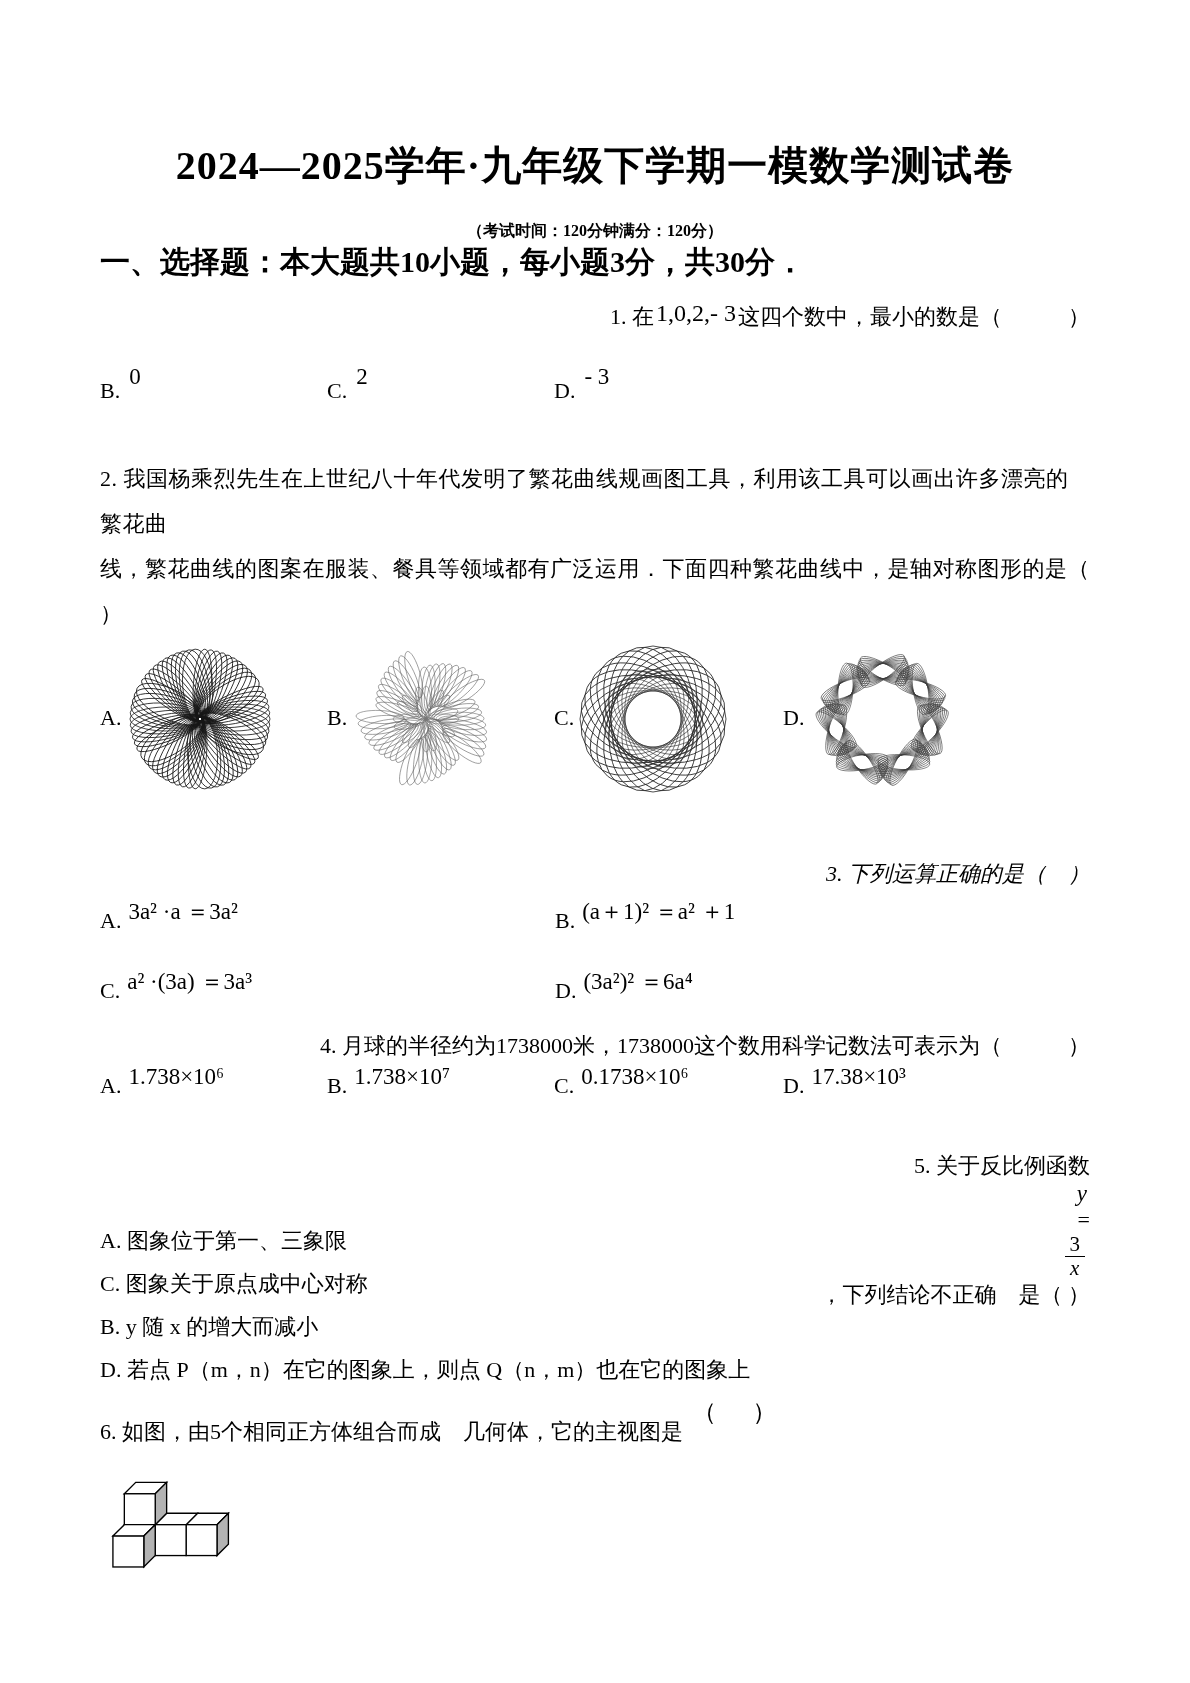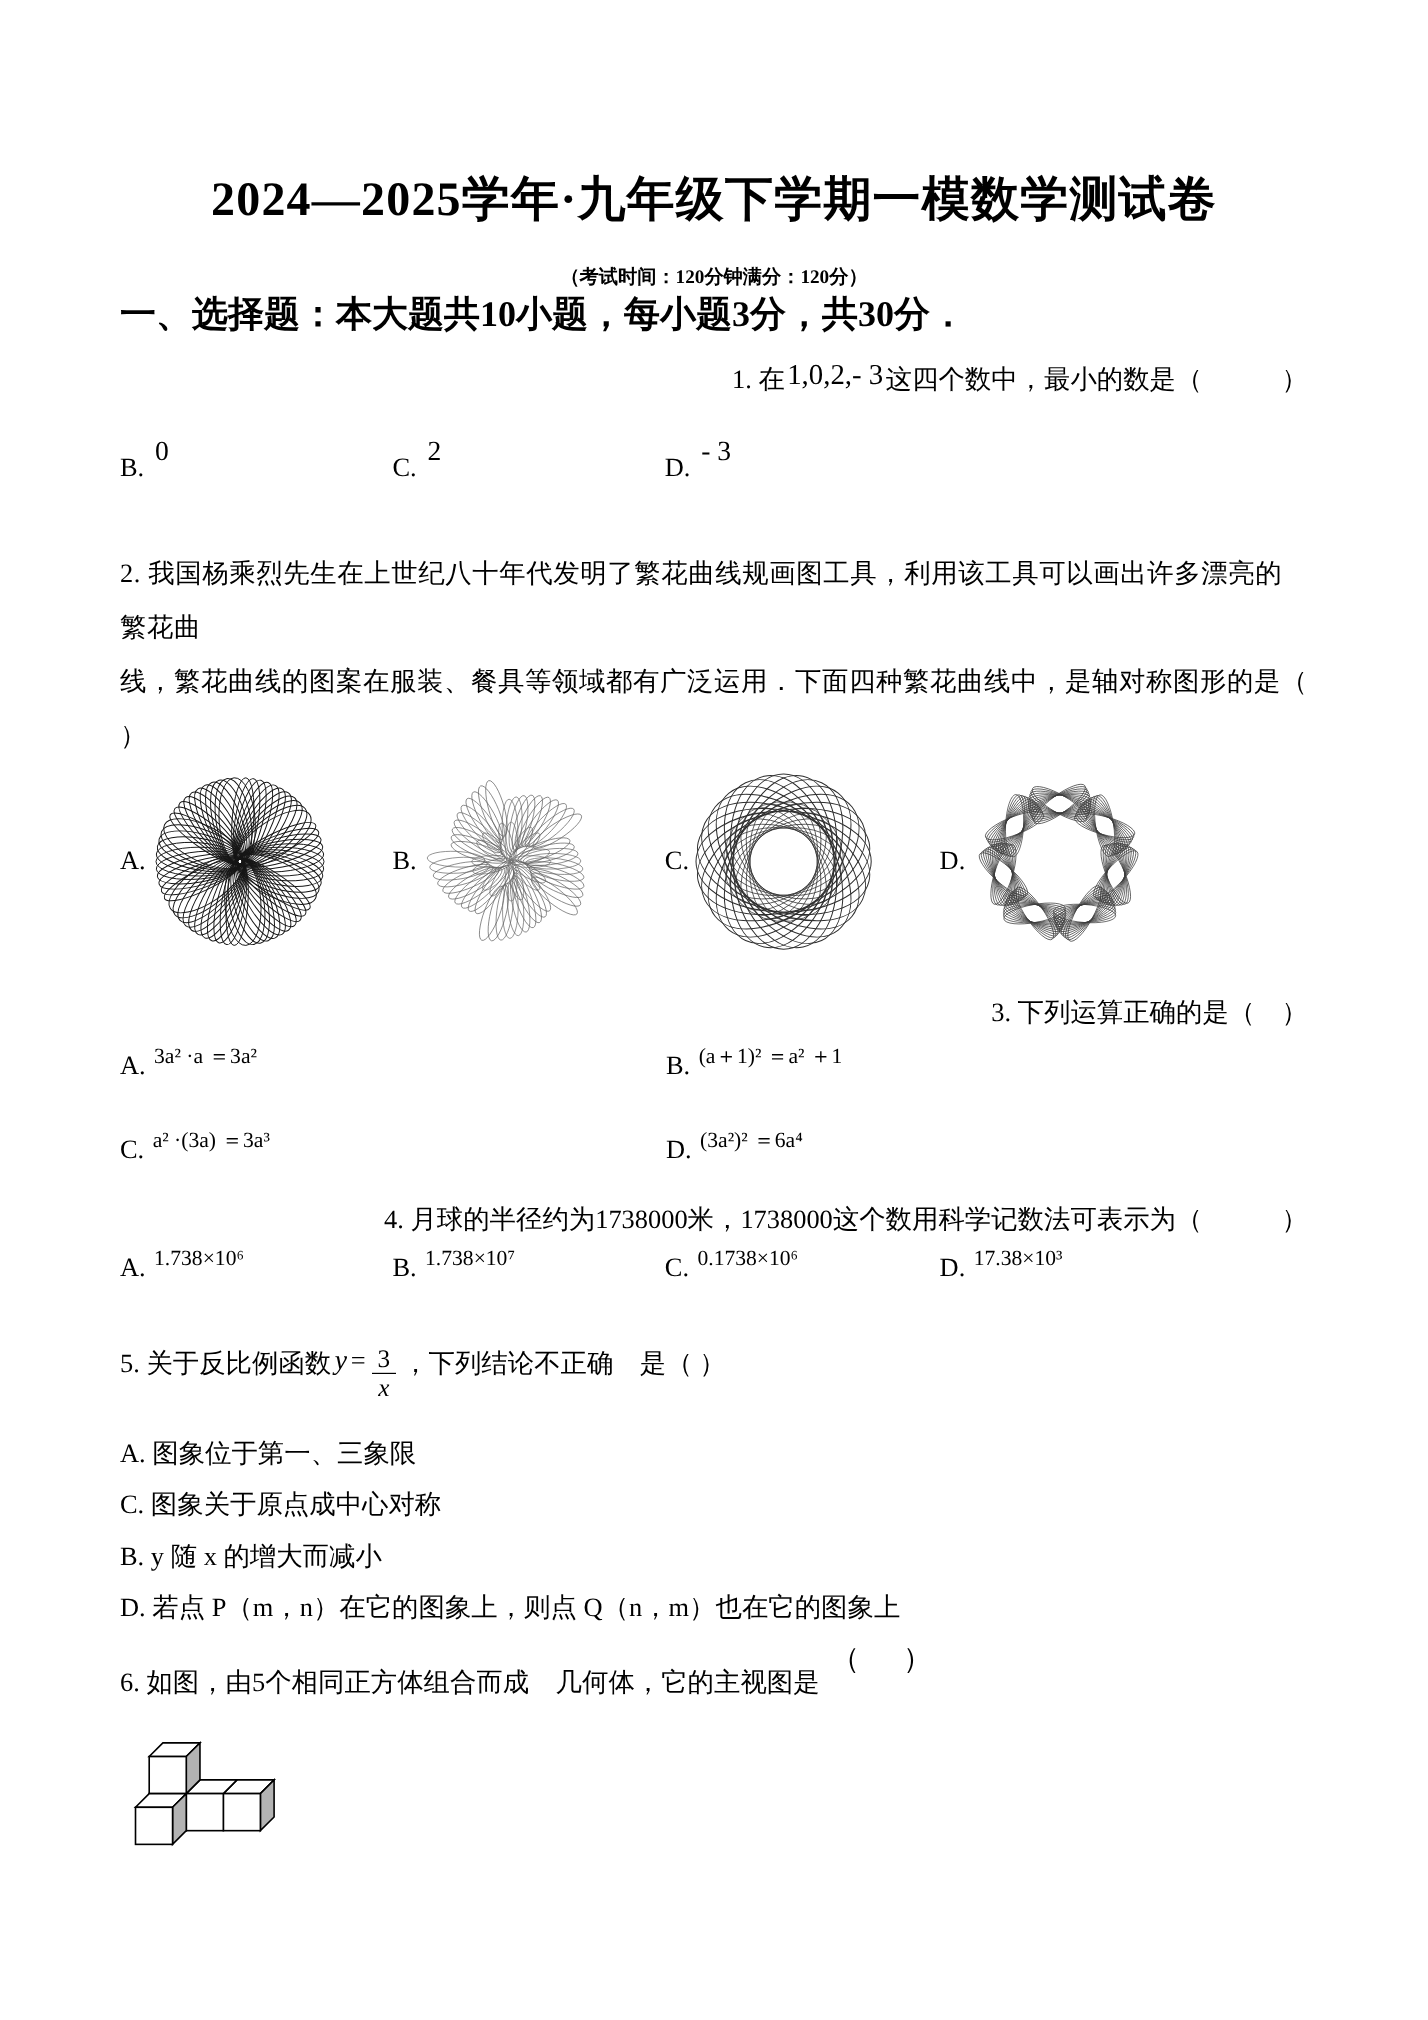--- a/index.html
+++ b/index.html
@@ -17,38 +17,38 @@
 
   .q-text { font-size:22px; line-height:30px;text-align:right; }
   .q1-text { margin-top:18px; }
   .mathline { font-size:24px; position:relative; top:-3px; padding:0 2px; }
 
   .opt-grid4 { display:grid; grid-template-columns:227px 227px 229px 1fr; margin-top:46px; height:48px; }
   .opt-grid2 { display:grid; grid-template-columns:455px 1fr; height:56px; }
   .opt { white-space:nowrap; }
   .opt-label { font-size:22px; }
   .raised { position:relative; top:-14px; margin-left:9px; font-size:23px; }
-  .raised-sm { position:relative; top:-9px; margin-left:7px; font-size:18px; }
+  .raised-sm { position:relative; top:-9px; margin-left:7px; font-size:23px; }
 
   .q2-block { margin-top:30px; }
   .q2-line { display:block; line-height:45px; letter-spacing:0.5px; }
 
   .spiro-row { display:grid; grid-template-columns:227px 227px 229px 1fr; margin-top:2px; height:160px; align-items:center; }
   .spiro-cell { display:flex; align-items:center; }
   .spiro-cell .opt-label { margin-right:4px; }
   .spiro { width:150px; height:158px; }
 
-  .q3-text { margin-top:32px; }
+  .q3-text { margin-top:61px;font-style:italic; }
   .q3-row1 { margin-top:16px; }
   .q3-row2 { margin-top:14px; }
 
   .q4-text { margin-top:0; }
   .q4-opts { margin-top:12px; height:56px; }
 
-  .q5-line { margin-top:22px; height:62px; display:flex; align-items:flex-start; }
+  .q5-line { margin-top:22px; height:62px; display:flex; align-items:flex-end;flex-direction:column; }
   .frac { display:inline-block; text-align:center; vertical-align:middle; font-size:21px; line-height:1.1; margin:0 5px; }
   .frac .num { display:block; padding:0 5px; }
   .frac .den { display:block; border-top:1.5px solid #000; font-style:italic; padding:0 5px; }
   .it { font-style:italic; font-size:23px; padding:0 3px; }
   .q5-opt { margin-top:13px; line-height:30px; }
   .q5-opt:first-of-type { margin-top:20px; }
 
   .q6-line { margin-top:30px; height:42px; white-space:nowrap; }
   .q6-paren { position:relative; top:-19px; font-size:24px; letter-spacing:6px; margin-left:4px; }
 

